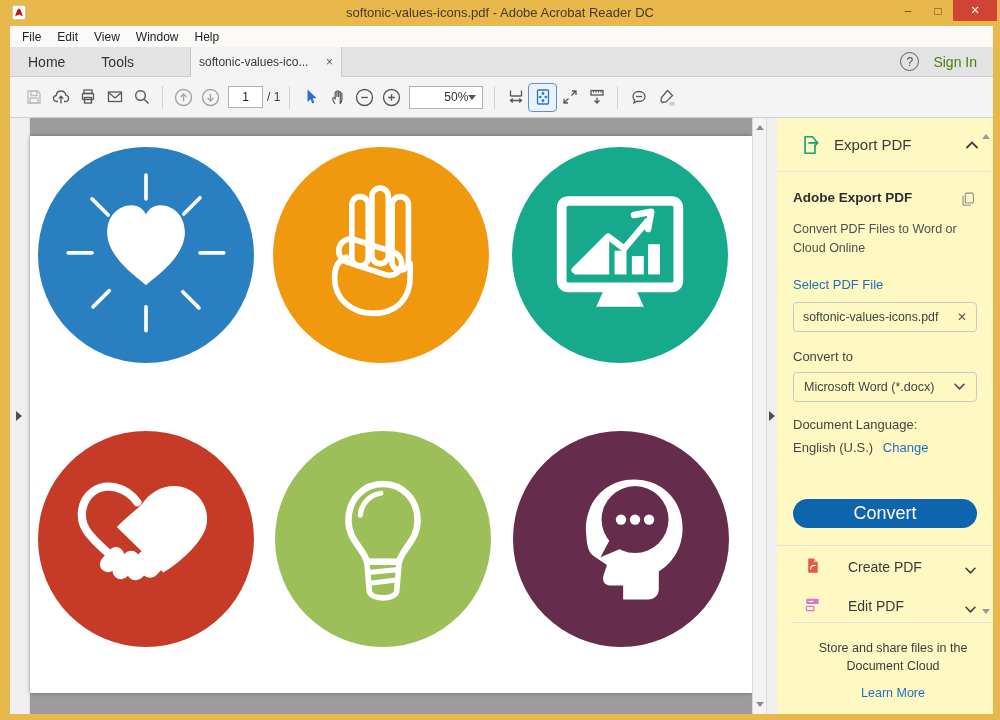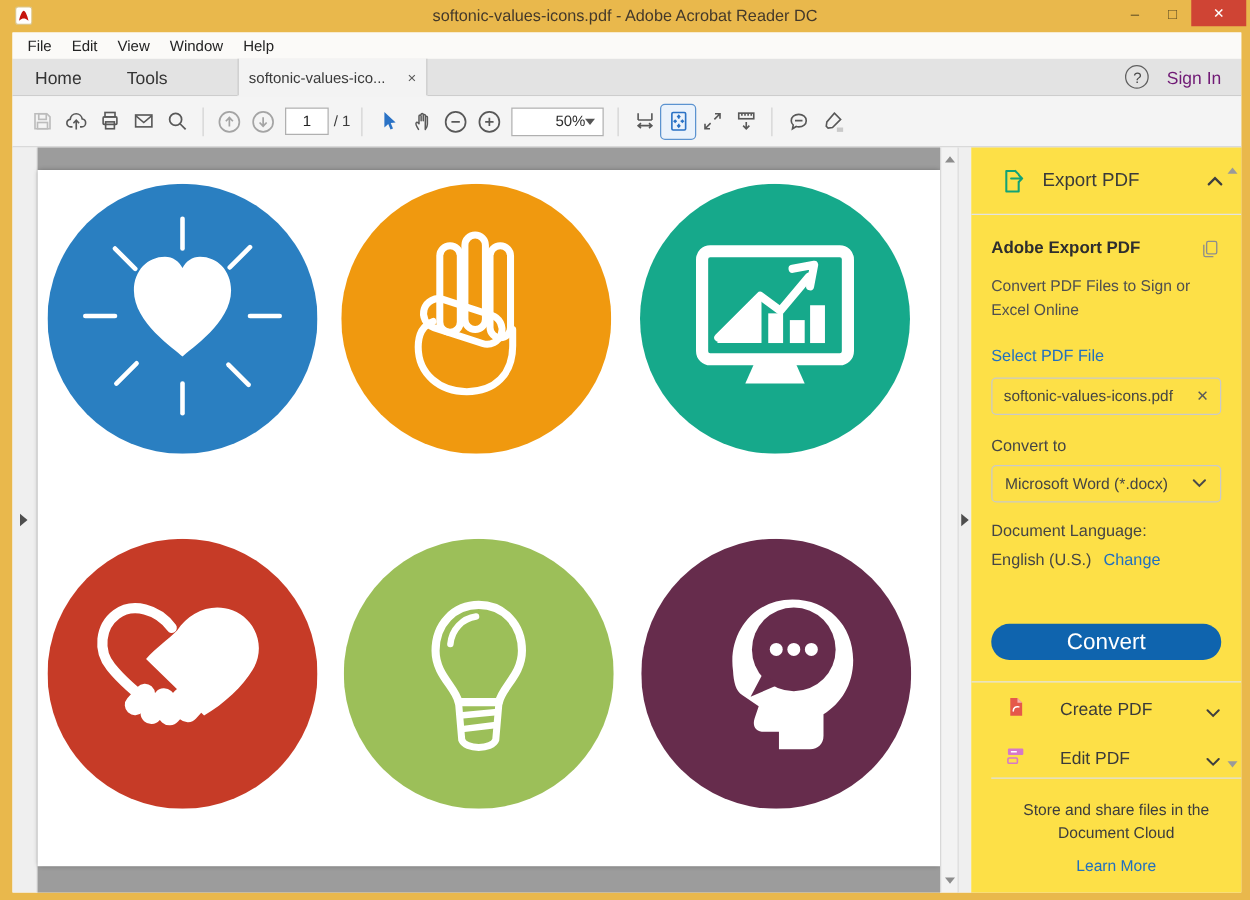--- a/index.html
+++ b/index.html
@@ -25,21 +25,21 @@
   .tabbar { height:30px; background:#e3e3e3; display:flex; align-items:stretch; border-bottom:1px solid #cdcdcd; }
   .tab-label { font-size:14px; color:#343434; padding:0 18px; display:flex; align-items:center; }
   .doctab { width:152px; margin-left:38px; background:#f3f3f3; border-left:1px solid #c6c6c6;
             border-right:1px solid #c6c6c6; display:flex; align-items:center; padding:0 8px;
             margin-bottom:-1px; border-bottom:1px solid #f3f3f3; }
   .doctab .dt-label { font-size:12px; color:#3a3a3a; flex:1; white-space:nowrap; overflow:hidden; }
   .doctab .dt-close { font-size:12px; color:#5a5a5a; padding-left:6px; }
   .tab-right { margin-left:auto; display:flex; align-items:center; padding-right:16px; }
   .helpq { width:19px; height:19px; border:1.4px solid #5f5f5f; border-radius:50%; color:#4c4c4c;
            font-size:12px; display:flex; align-items:center; justify-content:center; margin-right:14px; }
-  .signin { font-size:14px; color:#701a75; }
+  .signin { font-size:14px; color:#4d7c0f; }
 
   
   .toolbar { height:41px; background:#f4f4f4; border-bottom:1px solid #cfcfcf;
              display:flex; align-items:center; padding-left:10px; }
   .tbb { width:27px; height:27px; display:flex; align-items:center; justify-content:center; border-radius:3px; }
   .tbb.active { background:#eaf2fb; outline:1px solid #5b93d0; }
   .tdiv { width:1px; height:23px; background:#d2d2d2; margin:0 7px; }
   .pageinput { width:35px; height:22px; border:1px solid #b0b0b0; background:#fff; text-align:center;
                font-size:12px; color:#222; font-family:"Liberation Sans",sans-serif; margin:0 4px; }
   .pagetotal { font-size:12px; color:#3a3a3a; margin-right:2px; }
@@ -64,21 +64,21 @@
   .vscroll { width:14px; background:#f3f3f3; border-left:1px solid #d8d8d8; position:relative; }
   .sb-up, .sb-dn { position:absolute; left:50%; margin-left:-4px; width:0; height:0;
                    border-left:4px solid transparent; border-right:4px solid transparent; }
   .sb-up { top:7px; border-bottom:5px solid #8d8d8d; }
   .sb-dn { bottom:7px; border-top:5px solid #8d8d8d; }
 
   .panelstrip { width:11px; background:#efefef; border-left:1px solid #dcdcdc; position:relative; }
   .panelstrip .tri-r { left:2px; }
 
   
-  .panel { width:216px; background:#fde047; position:relative; font-size:12.5px; color:#4c4c4c; }
+  .panel { width:216px; background:#fef9c3; position:relative; font-size:12.5px; color:#4c4c4c; }
   .p-scroll { position:absolute; top:0; left:0; right:0; bottom:92px; overflow:hidden; }
   .p-header { height:54px; display:flex; align-items:center; padding:0 14px 0 22px; border-bottom:1px solid #e3e3e3; }
   .p-header .ph-label { font-size:15px; color:#3a3a3a; margin-left:13px; flex:1; }
   .p-body { padding:18px 16px 0 16px; }
   .p-sect-title { font-size:13.5px; font-weight:bold; color:#2e2e2e; display:flex; }
   .p-sect-title .st-ico { margin-left:auto; }
   .p-desc { margin-top:12px; width:178px; line-height:1.55; color:#4f4f4f; }
   .p-link { color:#2170c0; margin-top:18px; font-size:13px; }
   .filebox { margin-top:10px; border:1px solid #c9c9c9; border-radius:4px; height:30px;
              display:flex; align-items:center; padding:0 9px; color:#444; }
@@ -377,21 +377,21 @@
           <div class="p-body">
             <div class="p-sect-title">
               <span>Adobe Export PDF</span>
               <span class="st-ico">
                 <svg width="18" height="18" viewBox="0 0 20 20" fill="none" stroke="#8d8d8d" stroke-width="1.2">
                   <rect x="7" y="3.5" width="9" height="11" rx="1.5"></rect>
                   <path d="M4.5 6.5 V15.5 C4.5 16.3 5.2 17 6 17 H13"></path>
                 </svg>
               </span>
             </div>
-            <div class="p-desc">Convert PDF Files to Sign or Excel Online</div>
+            <div class="p-desc">Convert PDF Files to Word or Cloud Online</div>
             <div class="p-link">Select PDF File</div>
             <div class="filebox">
               <span class="fb-name">softonic-values-icons.pdf</span>
               <span class="fb-x">✕</span>
             </div>
             <div class="p-label">Convert to</div>
             <div class="dropbox">
               <span class="db-val">Microsoft Word (*.docx)</span>
               <svg width="13" height="9" viewBox="0 0 14 10" fill="none" stroke="#4a4a4a" stroke-width="1.8" stroke-linecap="round">
                 <path d="M2 2.5 L7 7.5 L12 2.5"></path>

